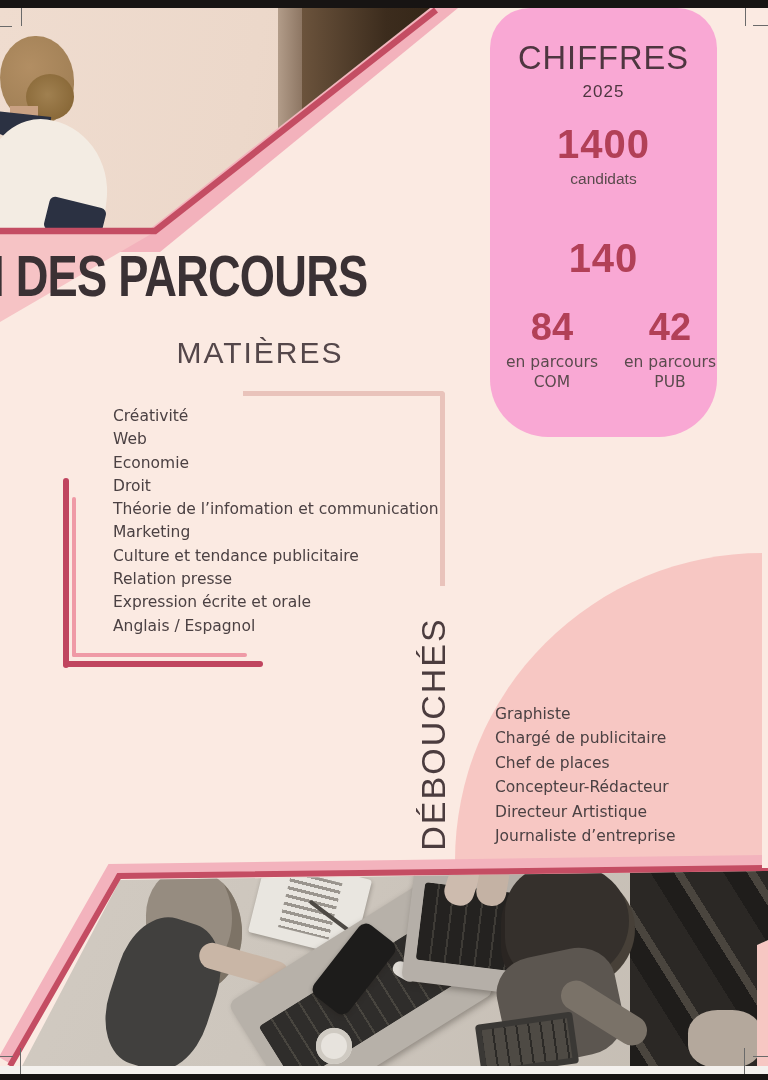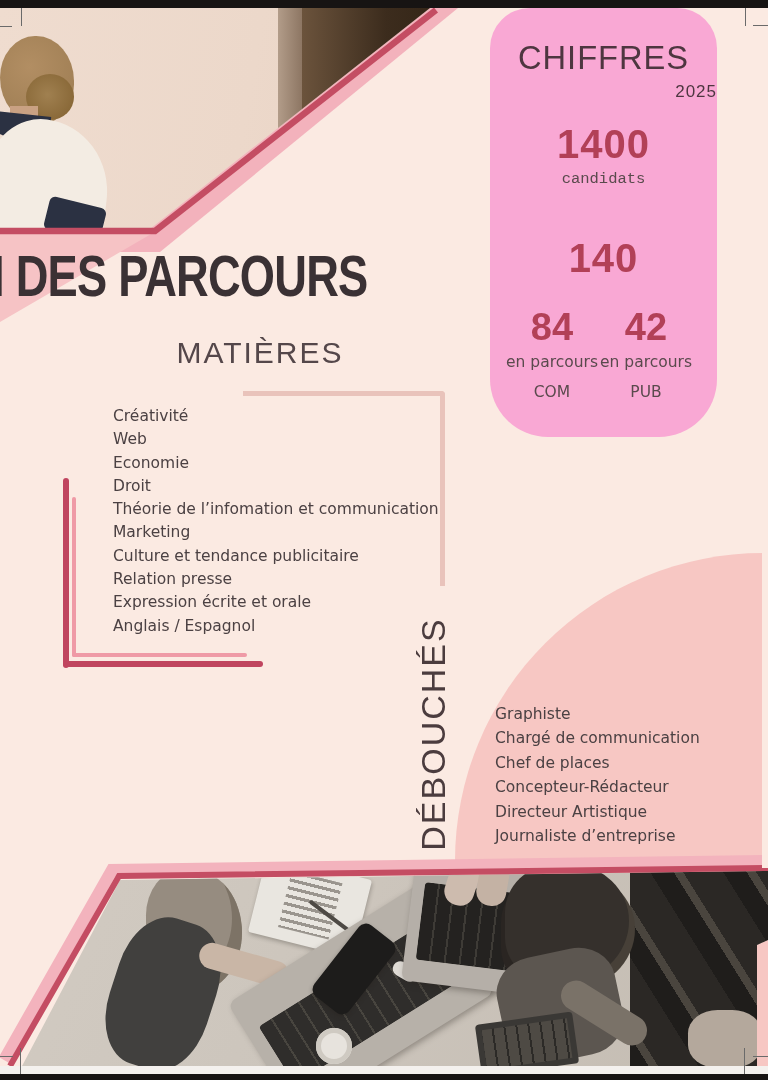--- a/index.html
+++ b/index.html
@@ -34,30 +34,30 @@
     background:#2b3142;border-radius:0 0 45% 45%;transform:rotate(6deg);}
   .photo1 .shirt{position:absolute;left:-14px;top:112px;width:122px;height:130px;
     background:#f3ece3;border-radius:46% 60% 0 0;transform:rotate(7deg);}
   .photo1 .sleeve{position:absolute;left:46px;top:194px;width:58px;height:34px;
     background:#2b3142;transform:rotate(14deg);border-radius:6px;}
   
   .card{left:490px;top:8px;width:227px;height:429px;background:#f9a8d4;
     border-radius:40px 40px 58px 58px;z-index:4;}
   .card .c-title{position:absolute;left:0;top:30px;width:100%;text-align:center;
     font-size:34px;letter-spacing:1px;color:#4e3640;transform:scaleX(.96);}
-  .card .c-year{position:absolute;left:0;top:74px;width:100%;text-align:right;
+  .card .c-year{position:absolute;left:0;top:74px;width:100%;text-align:center;
     font-size:17px;letter-spacing:1px;color:#4e3640;}
   .bignum{position:absolute;width:100%;text-align:center;
     font-weight:bold;color:#b24057;font-size:40px;letter-spacing:1px;}
   .statlbl{position:absolute;width:100%;text-align:center;
-    font-family:Liberation Mono, monospace;font-size:15.5px;color:#5a4a4d;}
+    font-family:Liberation Sans, sans-serif;font-size:15.5px;color:#5a4a4d;}
   .splitcol{position:absolute;top:298px;width:104px;text-align:center;}
   .splitcol .v{font-weight:bold;color:#b24057;font-size:38px;}
   .splitcol .l1{font-family:"DejaVu Sans",sans-serif;font-size:15.5px;color:#5a4a4d;margin-top:4px;}
-  .splitcol .l2{font-family:"DejaVu Sans",sans-serif;font-size:15.5px;color:#5a4a4d;margin-top:12px;}
+  .splitcol .l2{font-family:"DejaVu Sans",sans-serif;font-size:15.5px;color:#5a4a4d;margin-top:2px;}
   
   .main-title{left:-28px;top:242px;font-size:58px;font-weight:bold;color:#3a3134;
     letter-spacing:-1px;transform:scaleX(.78);transform-origin:left top;
     white-space:nowrap;z-index:5;}
   .matieres-title{left:140px;top:336px;width:240px;text-align:center;
     font-size:30px;letter-spacing:2px;color:#54474a;z-index:5;}
   .bracket-light{left:243px;top:391px;width:197px;height:190px;
     border-top:5px solid #e9c3bb;border-right:5px solid #e9c3bb;
     border-radius:0 4px 0 0;z-index:2;}
   .list{list-style:none;margin:0;padding:0;font-family:"DejaVu Sans",sans-serif;
@@ -161,21 +161,21 @@
     <div class="bignum" style="top:114px;">1400</div>
     <div class="statlbl" style="top:162px;">candidats</div>
 
     <div class="bignum" style="top:212px;margin-top:16px;">140</div>
 
     <div class="splitcol" style="left:10px;">
       <div class="v">84</div>
       <div class="l1">en parcours</div>
       <div class="l2">COM</div>
     </div>
-    <div class="splitcol" style="left:104px;">
+    <div class="splitcol" style="left:128px;">
       <div class="v">42</div>
       <div class="l1">en parcours</div>
       <div class="l2">PUB</div>
     </div>
   </div>
 
   <div class="abs main-title">N DES PARCOURS</div>
 
   <div class="abs matieres-title">MATIÈRES</div>
   <div class="abs bracket-light"></div>
@@ -194,21 +194,21 @@
   <div class="abs bl-v1"></div>
   <div class="abs bl-v2"></div>
   <div class="abs bl-h2"></div>
   <div class="abs bl-h1"></div>
 
   <div class="abs circle"></div>
   <div class="abs edge-cream"></div>
   <div class="abs deb-title">DÉBOUCHÉS</div>
   <ul class="abs list deb-list">
     <li>Graphiste</li>
-    <li>Chargé de communication</li>
+    <li>Chargé de publicitaire</li>
     <li>Chef de places</li>
     <li>Concepteur-Rédacteur</li>
     <li>Directeur Artistique</li>
     <li>Journaliste d’entreprise</li>
   </ul>
 
   <div class="abs photo2">
     <div class="p2-bench"></div>
     <div class="p2-hairL"></div>
     <div class="p2-bodyL"></div>

